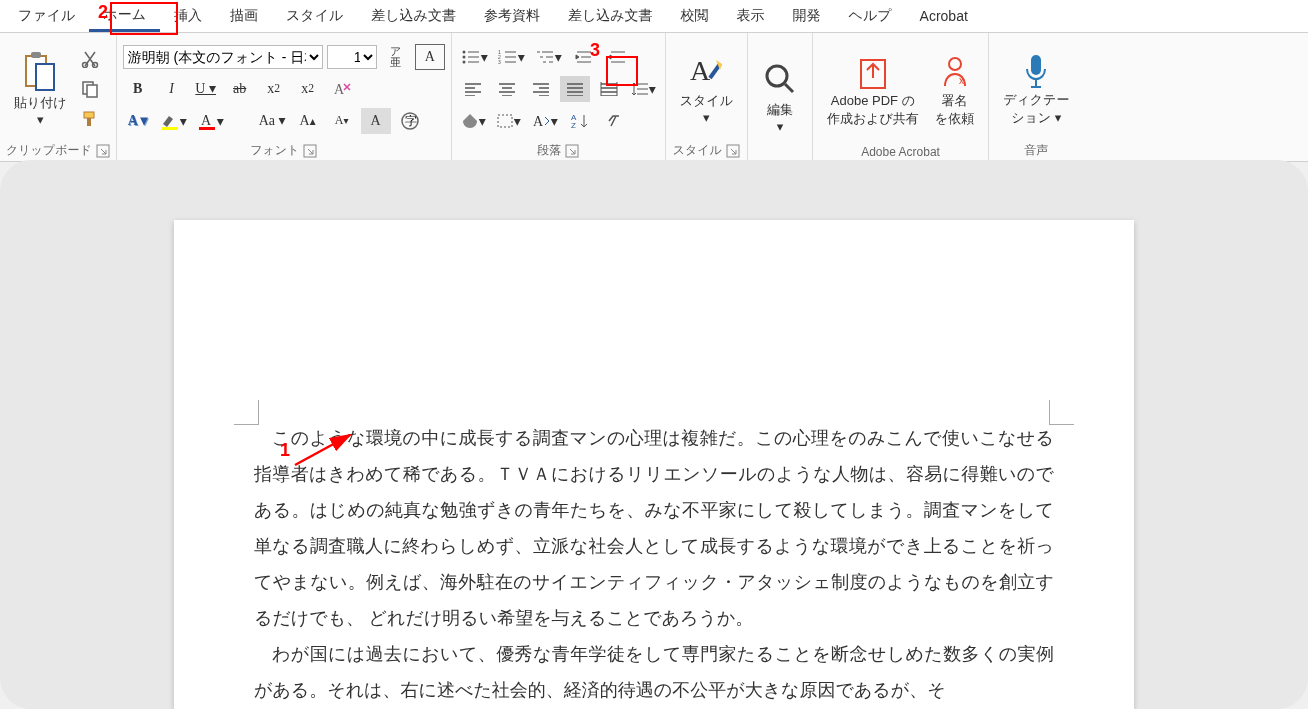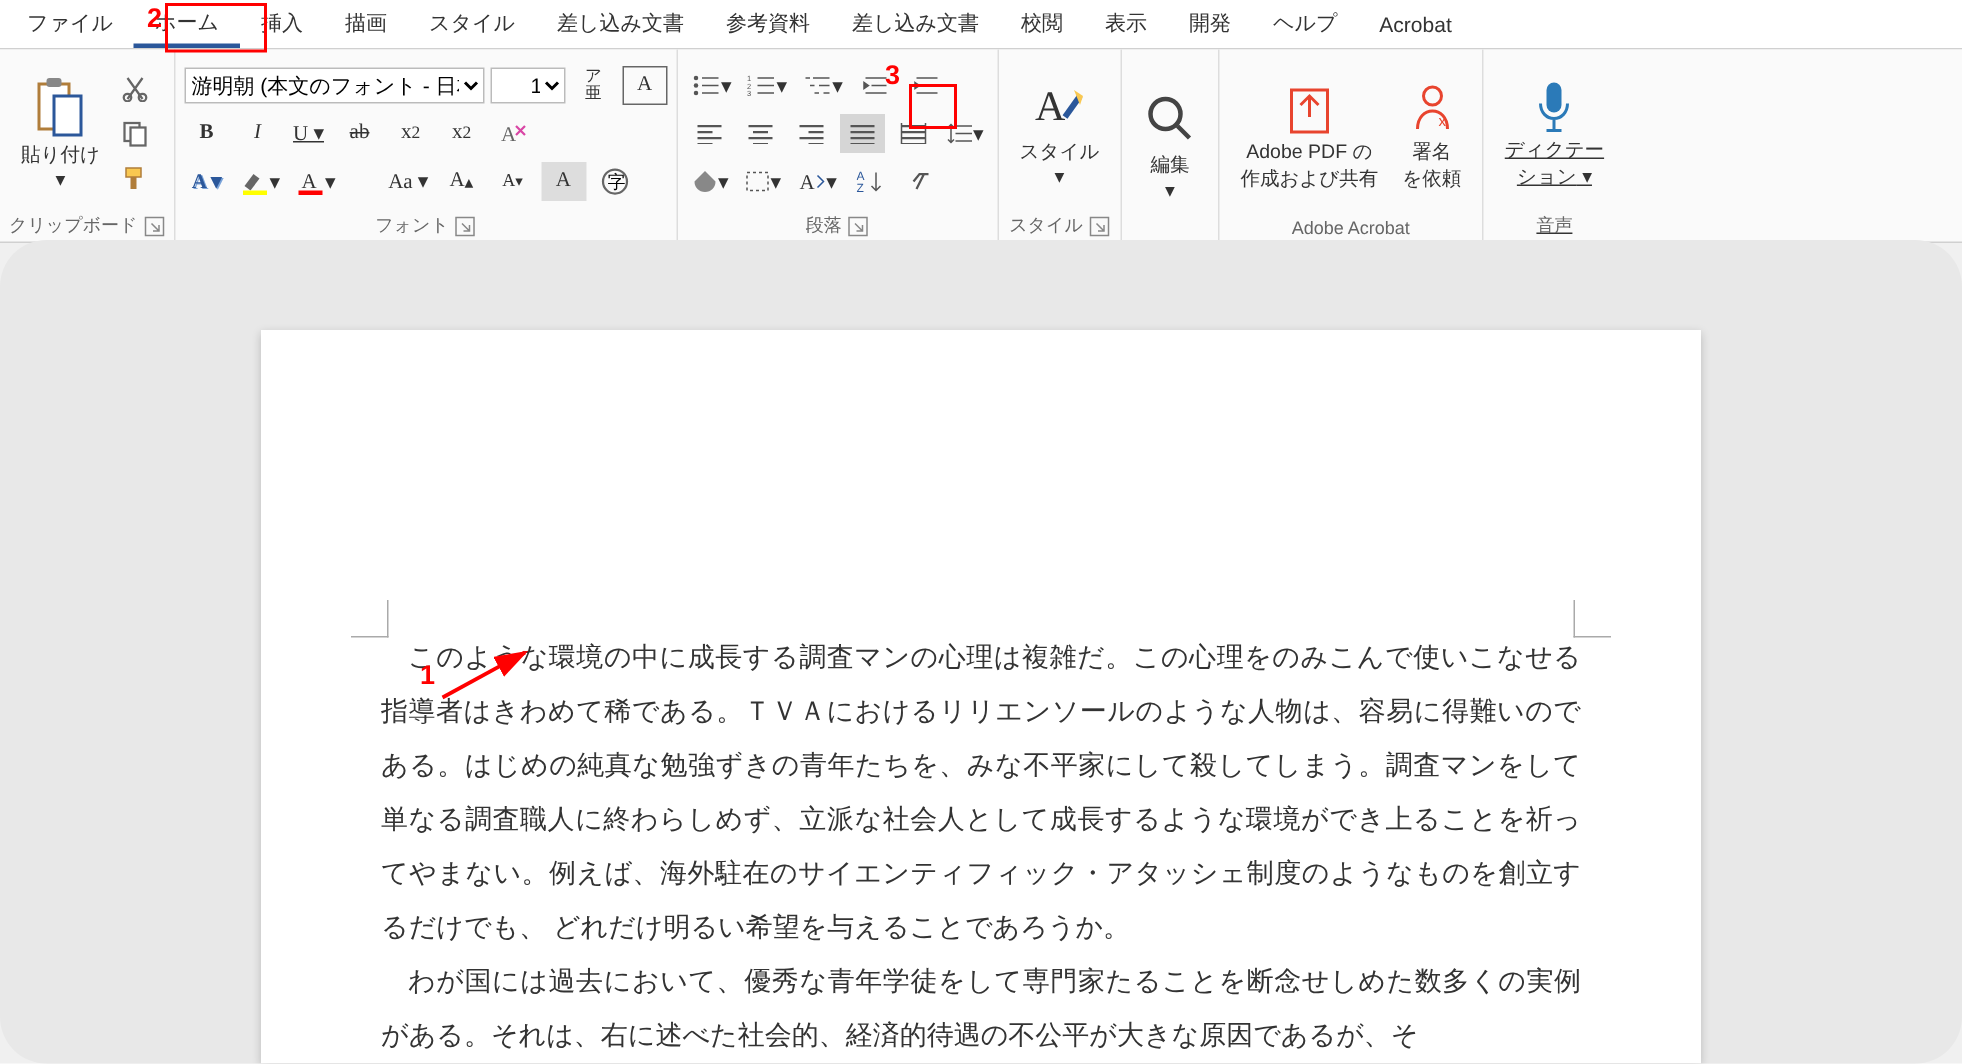--- a/index.html
+++ b/index.html
@@ -295,21 +295,21 @@
           </svg>
         <span>署名</span>
         <span>を依頼</span>
       </div>
     </div>
     <div class="group-label">
         <span>Adobe Acrobat</span>
       </div>
   </div>
 
-  <div class="group" style="border-right:none;text-decoration:underline;">
+  <div class="group" style="border-right:none;">
     <div class="group-body">
       <div class="big-btn">
         <svg width="30" height="40" viewBox="0 0 30 40">
             <rect x="10" y="4" width="10" height="20" rx="5" fill="#2b7ab8"></rect>
             <path d="M6 18c0 6 4 10 9 10s9-4 9-10M15 28v8M10 36h10" stroke="#2b7ab8" stroke-width="2" fill="none"></path>
           </svg>
         <span>ディクテー</span>
         <span><span>ション</span> ▾</span>
       </div>
     </div>

